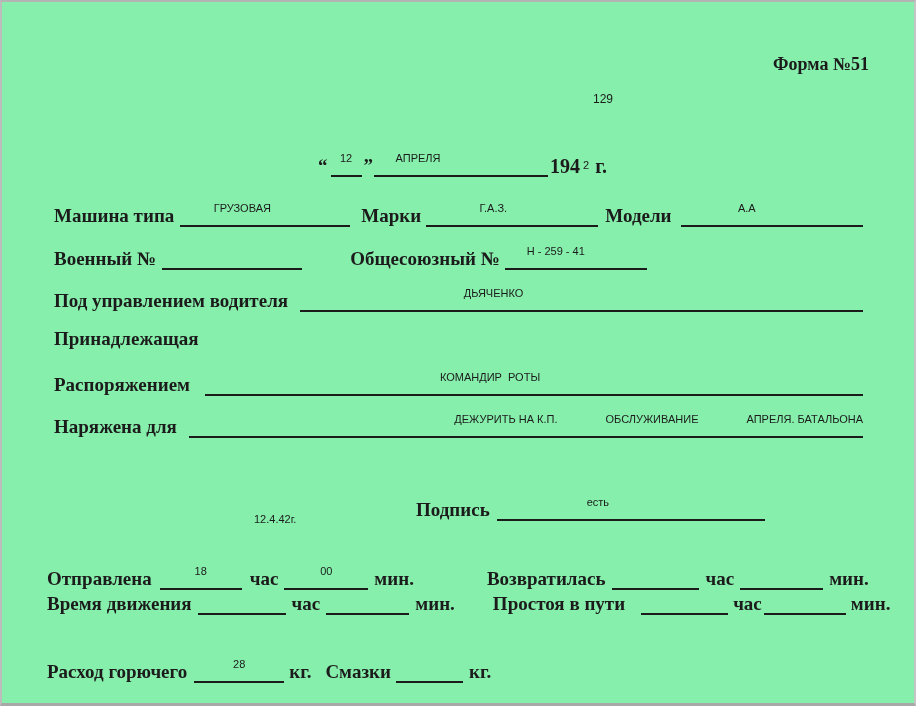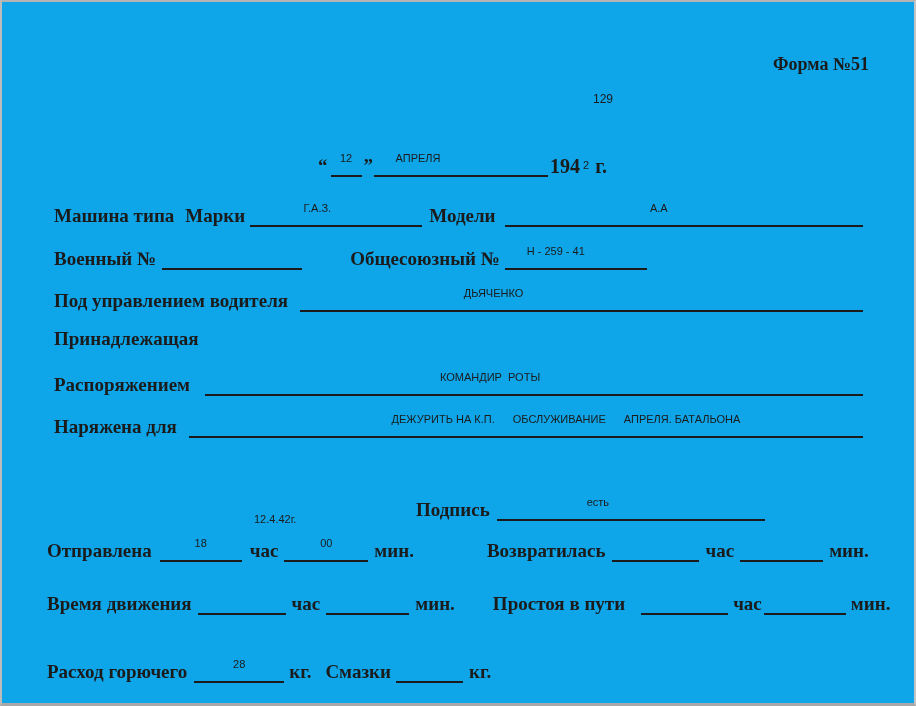--- a/index.html
+++ b/index.html
@@ -1,20 +1,20 @@
 <!DOCTYPE html>
 <html><head>
 <meta charset="utf-8">
 <style>
   html, body { margin: 0; padding: 0; background: #ffffff; }
   .page {
     position: relative;
     width: 916px; height: 706px;
     box-sizing: border-box;
-    background: #0ea5e9;
+    background: #86efac;
     border-top: 2px solid #b4b4b4;
     border-left: 2px solid #bcbcbc;
     border-right: 2px solid #c4c4c4;
     border-bottom: 3px solid #a8a8a8;
     overflow: hidden;
     color: #1b1b1b;
     font-family: "Liberation Serif", serif;
   }
   .form-no {
     position: absolute; top: 51px; right: 45px;
@@ -75,20 +75,23 @@
     <span class="blank" style="width:174px; margin-left:1px">
         <span class="v" style="margin-right:86px">АПРЕЛЯ</span>
       </span>
     <span class="yr" style="margin-left:2px">194</span>
     <span class="yr2" style="margin-left:3px">2</span>
     <span class="yr" style="margin-left:6px">г.</span>
   </div>
 
   <div class="row" style="top:199px">
     <span class="lbl">Машина типа</span>
+    <span class="blank" style="width:170px; margin-left:6px">
+        <span class="v" style="margin-right:46px">ГРУЗОВАЯ</span>
+      </span>
     <span class="lbl" style="margin-left:11px">Марки</span>
     <span class="blank" style="width:172px; margin-left:5px">
         <span class="v" style="margin-right:38px">Г.А.З.</span>
       </span>
     <span class="lbl" style="margin-left:7px">Модели</span>
     <span class="blank grow" style="margin-left:9px">
         <span class="v" style="margin-right:50px">А.А</span>
       </span>
   </div>
 
@@ -116,37 +119,37 @@
 
   <div class="row" style="top:368px">
     <span class="lbl">Распоряжением</span>
     <span class="blank grow" style="margin-left:15px">
         <span class="v" style="margin-right:88px">КОМАНДИР  РОТЫ</span>
       </span>
   </div>
 
   <div class="row" style="top:410px">
     <span class="lbl">Наряжена для</span>
-    <span class="blank grow" style="margin-left:12px; justify-content:center; padding-left:80px; gap:18px">
+    <span class="blank grow" style="margin-left:12px; justify-content:flex-end; padding-left:80px; gap:48px">
       <span class="v">ДЕЖУРИТЬ НА К.П.</span>
       <span class="v">ОБСЛУЖИВАНИЕ</span>
       <span class="v">АПРЕЛЯ. БАТАЛЬОНА</span>
     </span>
   </div>
 
   <div class="row" style="top:493px; left:414px; right:auto; width:349px">
     <span class="lbl">Подпись</span>
     <span class="blank grow" style="margin-left:7px">
         <span class="v" style="margin-right:66px">есть</span>
       </span>
   </div>
 
   <div class="note">12.4.42г.</div>
 
-  <div class="row" style="top:534px; left:45px; right:auto">
+  <div class="row" style="top:562px; left:45px; right:auto">
     <span class="lbl">Отправлена</span>
     <span class="blank" style="width:82px; margin-left:8px">
         <span class="v">18</span>
       </span>
     <span class="lbl" style="margin-left:8px">час</span>
     <span class="blank" style="width:84px; margin-left:6px">
         <span class="v">00</span>
       </span>
     <span class="lbl" style="margin-left:6px">мин.</span>
     <span class="lbl" style="margin-left:73px">Возвратилась</span>

